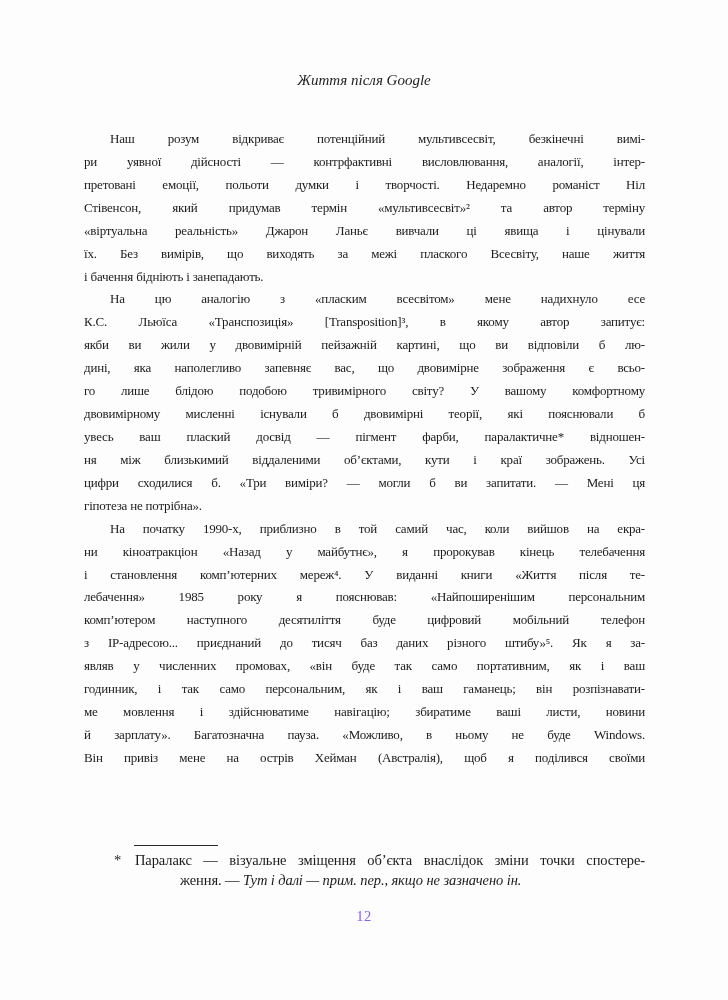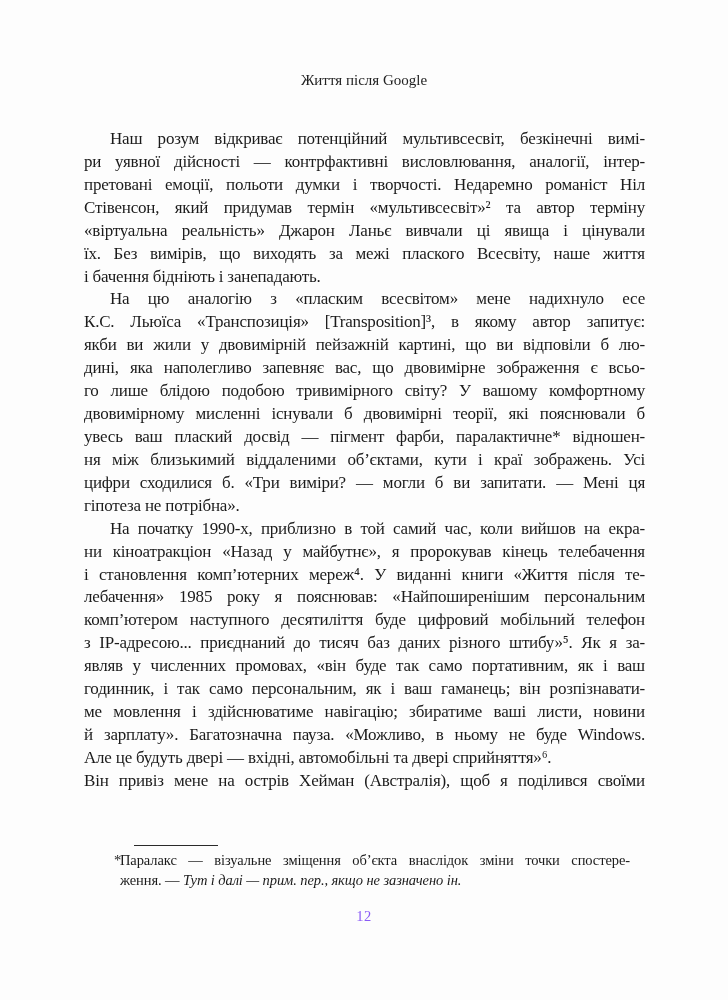--- a/index.html
+++ b/index.html
@@ -11,29 +11,30 @@
     color: #1b1b1b;
     font-family: "Liberation Serif", "DejaVu Serif", serif;
     overflow: hidden;
   }
   .running-header {
     position: absolute;
     top: 72px;
     left: 0;
     width: 100%;
     text-align: center;
+    font-style: italic;
     font-size: 15px;
     color: #222;
   }
   .body-text {
     position: absolute;
     left: 84px;
     top: 128px;
     width: 561px;
-    font-size: 17px;
+    font-size: 13px;
     letter-spacing: -0.2px;
   }
   .para { margin: 0; }
   .ln {
     line-height: 22.93px;
     height: 22.93px;
     text-align: justify;
     text-align-last: justify;
     white-space: normal;
   }
@@ -52,33 +53,33 @@
   }
   .footnote-marker {
     position: absolute;
     left: 114px;
     top: 850px;
     font-size: 14.5px;
     line-height: 20px;
   }
   .footnote {
     position: absolute;
-    left: 120px;
+    left: 135px;
     top: 850px;
     width: 510px;
     font-size: 14.5px;
     letter-spacing: -0.1px;
   }
   .fn-ln {
     line-height: 20px;
     height: 20px;
     text-align: justify;
     text-align-last: justify;
   }
-  .fn-ln2 { line-height: 20px; height: 20px; }
+  .fn-ln2 { line-height: 20px; height: 20px; margin-left: 45px; }
   .fn-italic { font-style: italic; }
   .page-number {
     position: absolute;
     top: 908px;
     left: 0;
     width: 100%;
     text-align: center;
     font-size: 14.5px;
     letter-spacing: 0.5px;
     color: #8b5cf6;
@@ -120,21 +121,20 @@
       <div class="ln ind">На початку 1990-х, приблизно в той самий час, коли вийшов на екра-</div>
       <div class="ln">ни кіноатракціон «Назад у майбутнє», я пророкував кінець телебачення</div>
       <div class="ln">і становлення комп’ютерних мереж⁴. У виданні книги «Життя після те-</div>
       <div class="ln">лебачення» 1985 року я пояснював: «Найпоширенішим персональним</div>
       <div class="ln">комп’ютером наступного десятиліття буде цифровий мобільний телефон</div>
       <div class="ln">з IP-адресою... приєднаний до тисяч баз даних різного штибу»⁵. Як я за-</div>
       <div class="ln">являв у численних промовах, «він буде так само портативним, як і ваш</div>
       <div class="ln">годинник, і так само персональним, як і ваш гаманець; він розпізнавати-</div>
       <div class="ln">ме мовлення і здійснюватиме навігацію; збиратиме ваші листи, новини</div>
       <div class="ln">й зарплату». Багатозначна пауза. «Можливо, в ньому не буде Windows.</div>
-      <div class="ln lnl">Але це будуть двері — вхідні, автомобільні та двері сприйняття»⁶.</div>
     </div>
 
     <div class="para">
       <div class="ln">Він привіз мене на острів Хейман (Австралія), щоб я поділився своїми</div>
     </div>
 
   </div>
 
   <div class="footnote-rule"></div>
 

